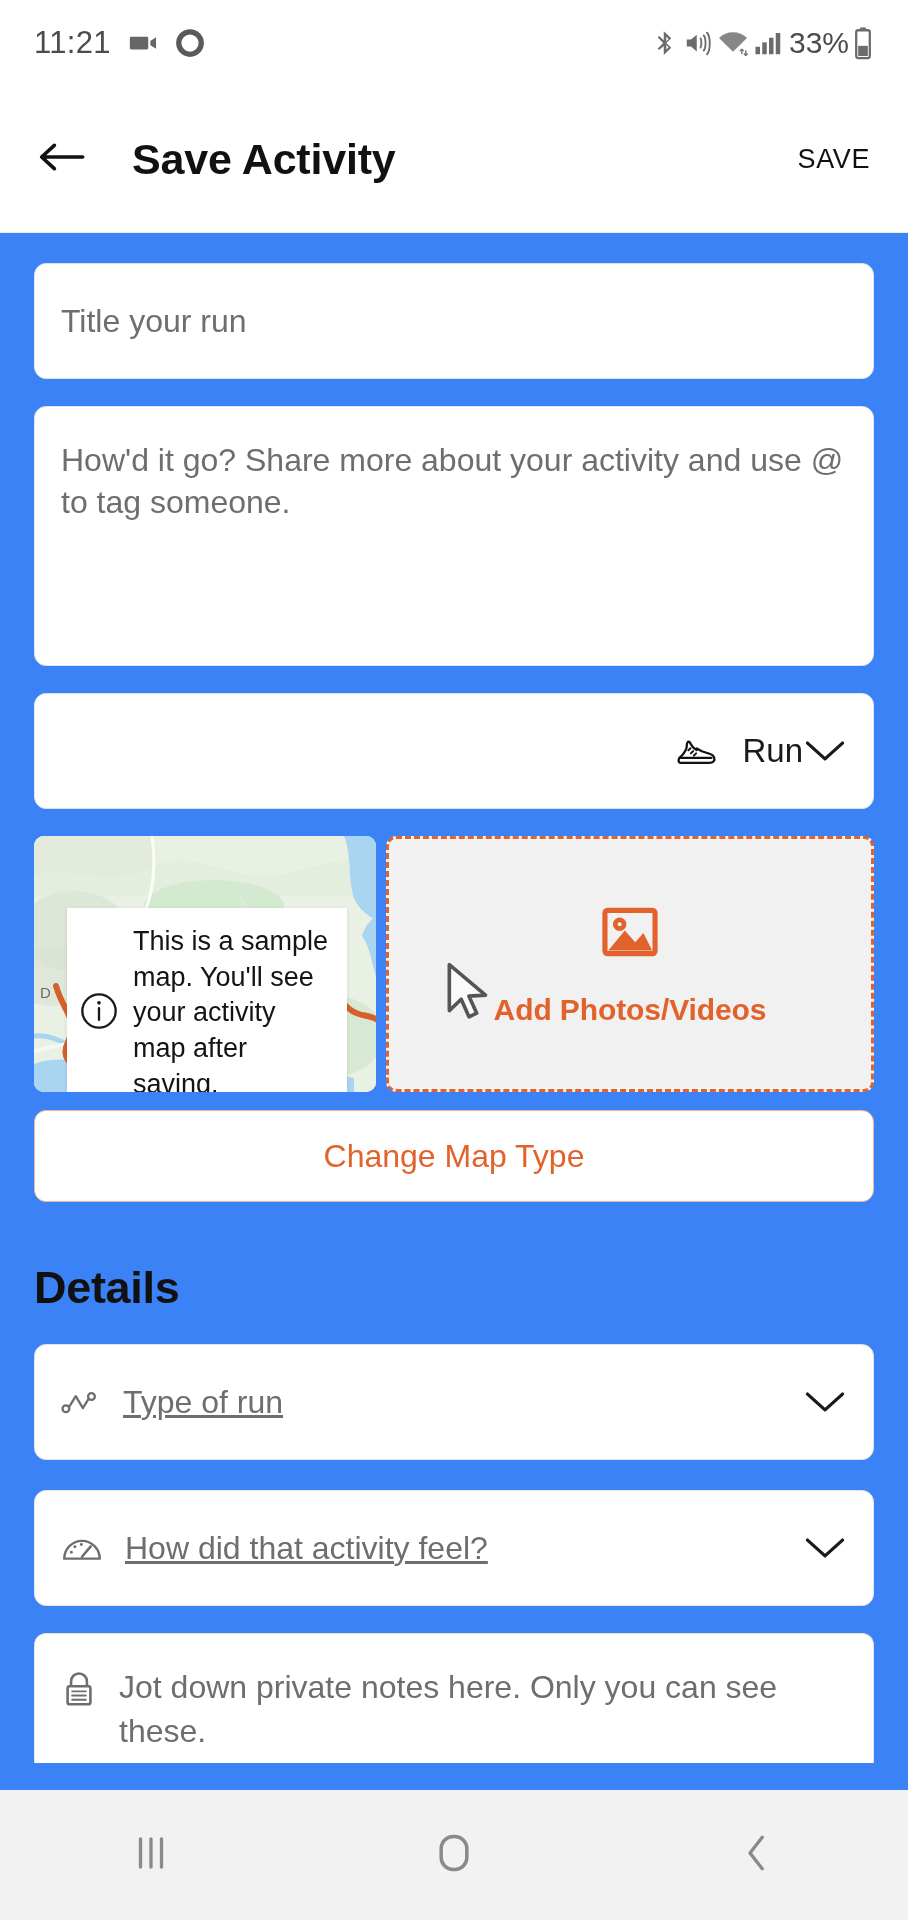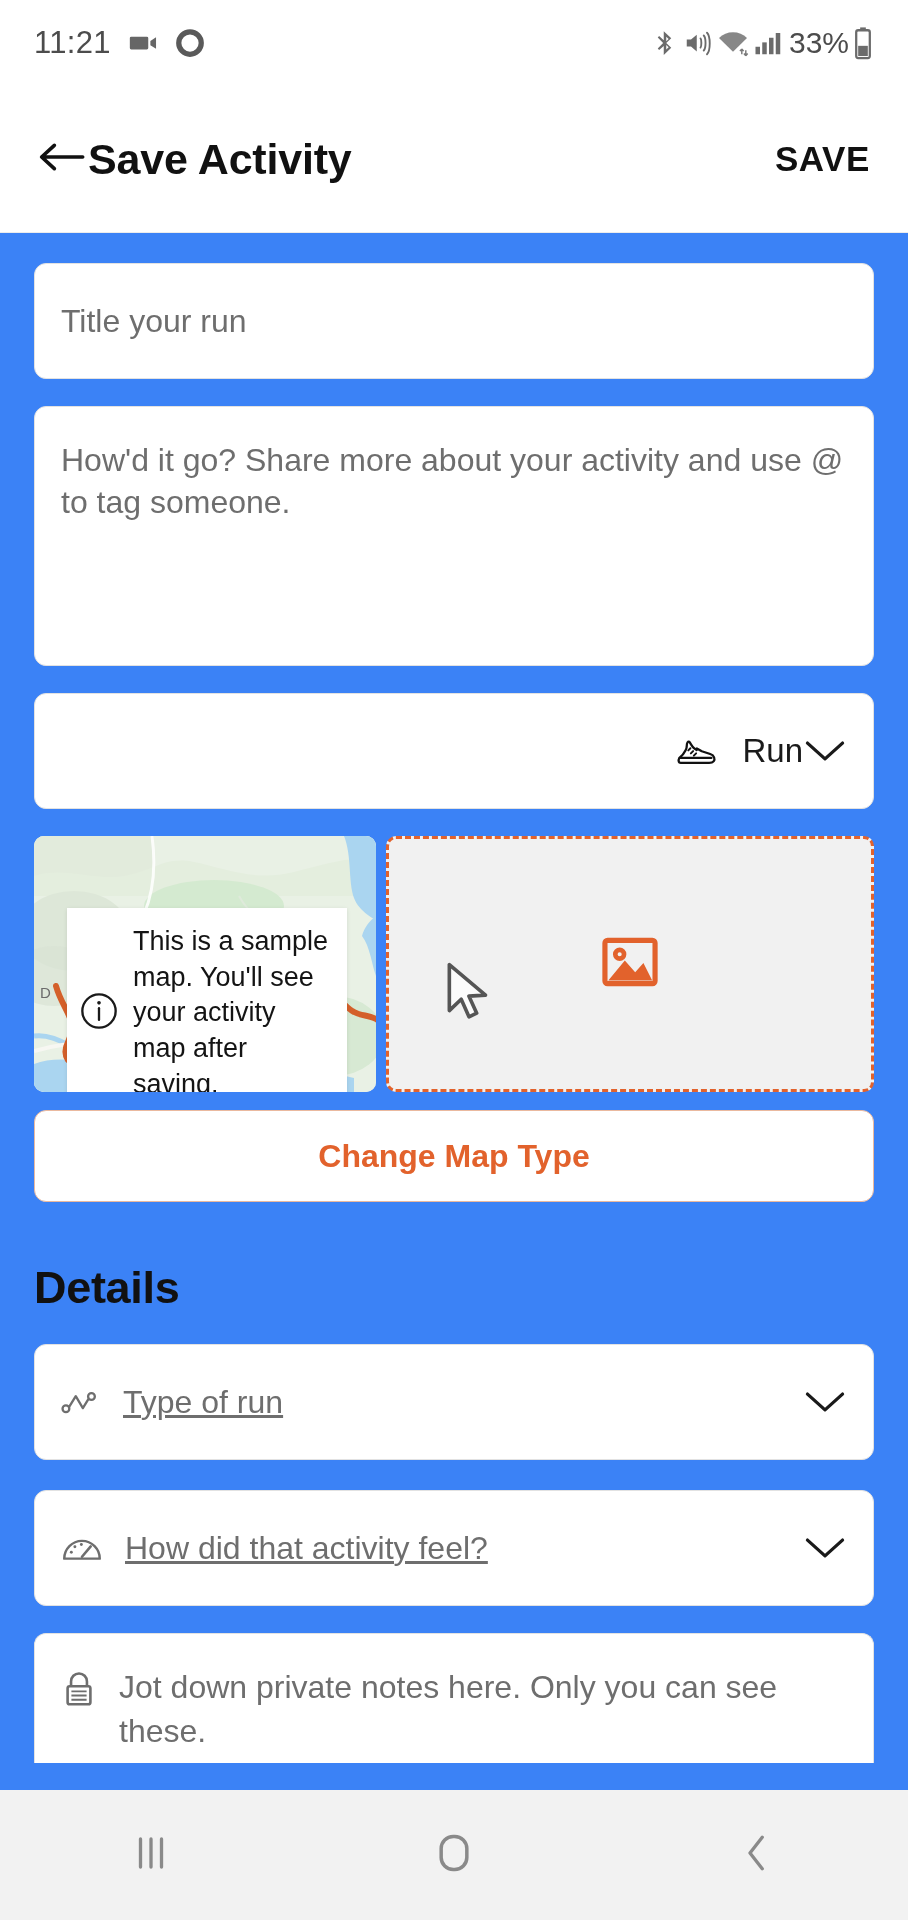--- a/index.html
+++ b/index.html
@@ -23,25 +23,25 @@
   .ic{ display:inline-flex; align-items:center; justify-content:center; }
 
   
   .header{
     position:absolute; top:86px; left:0; width:908px; height:147px;
     display:flex; align-items:center; padding:0 34px;
     border-bottom:1px solid #ececec; background:#fff;
   }
   .back-btn{ width:54px; height:54px; display:flex; align-items:center; justify-content:center; }
   .page-title{
-    font-size:43px; font-weight:700; color:#111; 
+    font-size:43px; font-weight:700; color:#111; margin-left:44px;
     letter-spacing:-.2px; white-space:nowrap;
   }
   .save-btn{
-    margin-left:auto; font-size:35px; font-weight:700; color:#111;
+    margin-left:auto; font-size:27px; font-weight:400; color:#111;
     letter-spacing:.6px; padding:10px 4px;
   }
 
   
   .body-area{
     position:absolute; top:233px; left:0; width:908px; height:1557px;
     background:#3b82f6; padding:0 34px;
   }
 
   .field{
@@ -89,21 +89,21 @@
     background:#f1f1f1; position:relative;
     display:flex; flex-direction:column; align-items:center; justify-content:center; gap:26px;
   }
   .photo-label{ font-size:30px; font-weight:700; color:#e2622c; letter-spacing:-.1px; }
   .cursor-arrow{ position:absolute; left:55px; top:122px; }
 
   .map-type-btn{
     margin-top:18px; height:92px; border:1px solid #eab99f; border-radius:12px;
     display:flex; align-items:center; justify-content:center; background:#fff;
   }
-  .map-type-btn span{ font-size:32px; font-weight:700; color:#e2622c; }
+  .map-type-btn span{ font-size:32px; font-weight:400; color:#e2622c; }
 
   
   .section-title{
     margin-top:60px; font-size:45px; font-weight:700; color:#111; letter-spacing:-.3px;
   }
   .detail-field{
     height:116px; margin-top:30px; justify-content:space-between;
   }
   .detail-left{ display:flex; align-items:center; gap:22px; }
   .detail-ph{ font-size:32px; color:#6e6e6e;text-decoration:underline; }
@@ -273,20 +273,21 @@
       </div>
 
       <div class="photo-card">
         <span>
           <svg width="62" height="62" viewBox="0 0 24 24">
             <rect x="2.3" y="3.6" width="19.4" height="16.8" rx="1" fill="none" stroke="#e2622c" stroke-width="2"></rect>
             <circle cx="8" cy="9" r="1.7" fill="none" stroke="#e2622c" stroke-width="1.8"></circle>
             <path d="M3.6 19.2 10 11.4l4 4.6 3.2-3.6 3.4 6.8z" fill="#e2622c"></path>
           </svg>
         </span>
+        <span class="photo-label">Add Photos/Videos</span>
         <span class="cursor-arrow">
           <svg width="52" height="62" viewBox="0 0 20 24">
             <path d="M2 1.4 2 19.2 6.6 14.8 9.6 21.6 12.6 20.2 9.6 13.6 16 13.2z" fill="#fbfbfb" stroke="#555" stroke-width="1.4" stroke-linejoin="round"></path>
           </svg>
         </span>
       </div>
     </div>
 
     <div class="map-type-btn">
       <span>Change Map Type</span>

